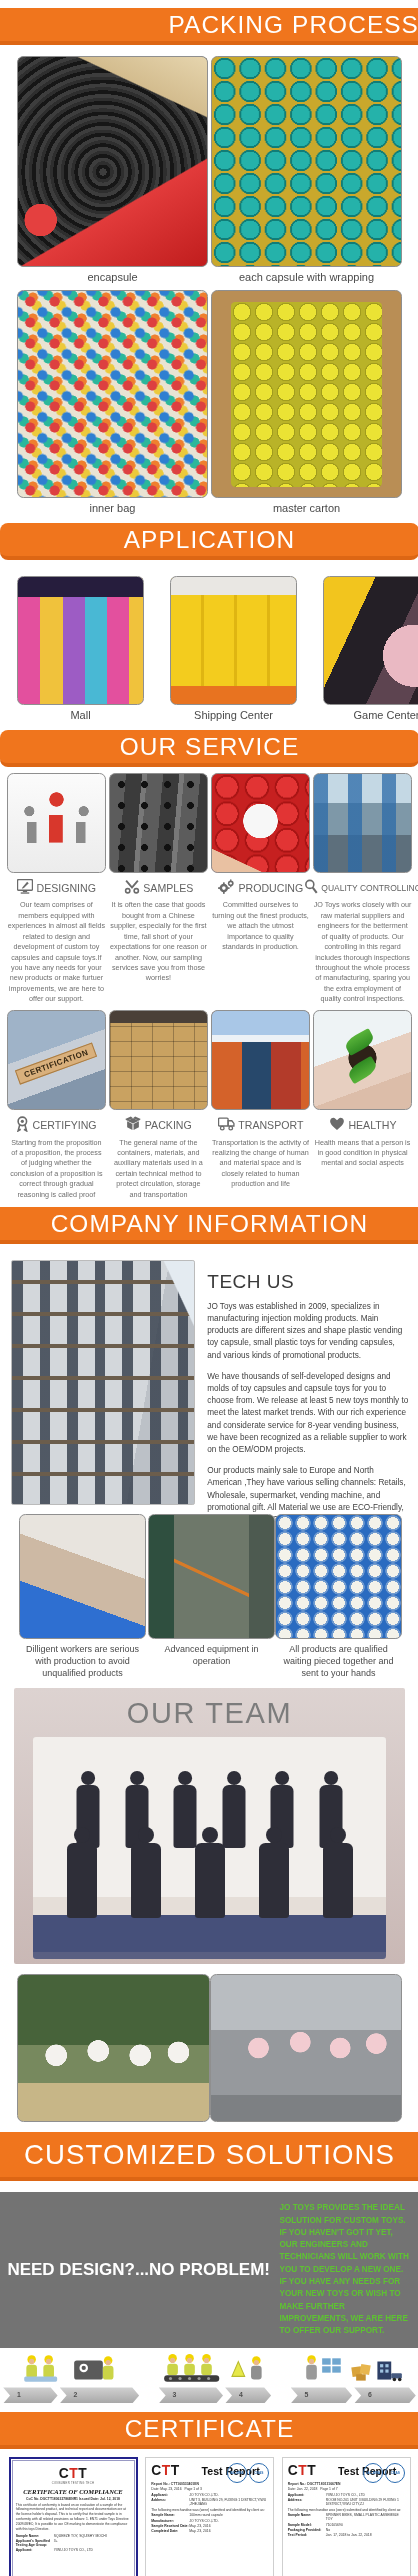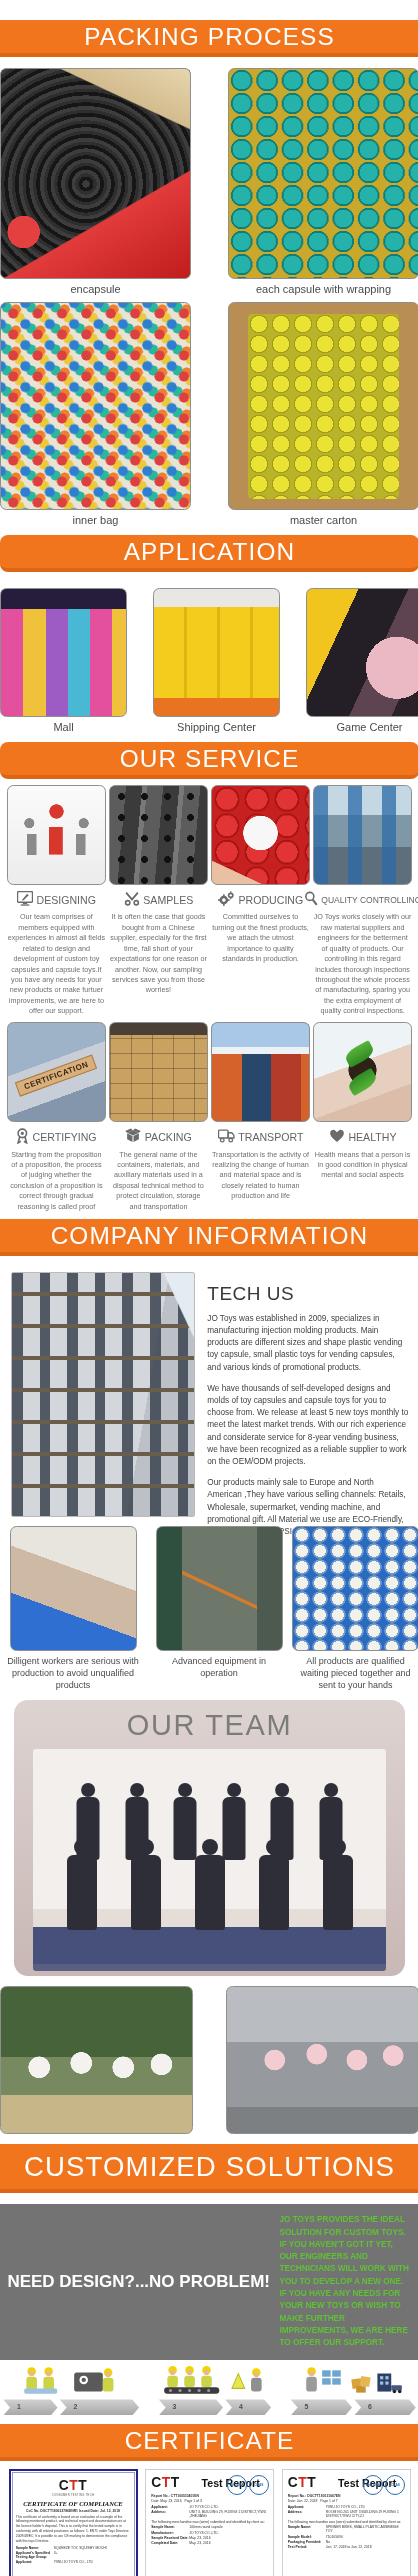--- a/index.html
+++ b/index.html
@@ -1,29 +1,29 @@
 <!DOCTYPE html>
 <html style="font-size:8.5px"><head>
 <meta charset="utf-8">
 <style>
   html,body{margin:0;padding:0;background:#ffffff;}
   .page{width:419px;margin:0 auto;font-family:"Liberation Sans",sans-serif;background:#fff;overflow:hidden;}
 
   
   .band{background:#f0751d;border-bottom:4.8px solid #dd6614;color:#fff;text-align:center;
         font-size:24.4px;letter-spacing:1.1px;font-weight:400;height:33px;line-height:33px;}
-  .band.first{margin-top:20px;}
+  .band.first{margin-top:8px;text-align:right;}
   .band.tall{height:45px;line-height:45px;font-size:27.6px;}
 
   
   .photo{border:1.1px solid #8f8f8f;border-radius:6.4px;box-sizing:border-box;position:relative;overflow:hidden;}
   .cap{color:#4a4a4a;font-size:11px;text-align:center;margin-top:4.2px;}
   .cap.small{font-size:9px;line-height:1.35;}
 
-  .row{display:flex;justify-content:space-between;padding:0 0;}
+  .row{display:flex;justify-content:space-between;padding:0 17px;}
   .col{display:flex;flex-direction:column;align-items:center;}
 
   
   .g2 .photo{width:191px;}
   .r1 .photo{height:211px;}
   .r2 .photo{height:208px;}
   .g3 .photo{width:127px;height:129px;}
   .mt20{margin-top:10.6px;} .mt14{margin-top:7.4px;} .mt30{margin-top:16px;gap:26px;}
   .mt16{margin-top:8.5px;border-radius:8px;} .mt10{margin-top:5.3px;} .mt18{margin-top:9.5px;} .mt12{margin-top:6.4px;}
 
@@ -123,21 +123,21 @@
   .ph-workers{background:linear-gradient(200deg,#e8e4de 0 38%,#cdb9a4 38% 66%,#2e6fd1 66%);}
   .ph-equipment{background:
       linear-gradient(90deg,#2f4f3f 0 20%,rgba(0,0,0,0) 20% 80%,#4d5a50 80%),
       linear-gradient(25deg,rgba(0,0,0,0) 48%,#d77b28 48.5% 50%,rgba(0,0,0,0) 50.5%),
       linear-gradient(#6e786a 0 100%);}
   .ph-qualified{background-color:#2a6bc0;background-image:
       radial-gradient(circle,#f3f2ea 0 5.8px,rgba(243,242,234,.35) 5.8px 7.4px,rgba(0,0,0,0) 8px);
       background-size:18px 16px;}
 
   
-  .team-panel{margin:8.5px 13.8px 0 13.8px;height:276px;border-radius:14px;
+  .team-panel{margin:8.5px 13.8px 0 13.8px;height:276px;border-radius:2px;
       background:linear-gradient(#ddd3d1,#c9b8b5);position:relative;overflow:hidden;}
   .team-title{text-align:center;color:#7c7c7c;font-size:29px;letter-spacing:1.6px;padding-top:8.5px;}
   .team-photo{position:absolute;left:19px;right:19px;top:49px;bottom:5.3px;border-radius:3.2px;overflow:hidden;
       background:linear-gradient(#f2efec 0 72%,#e5ded8 72% 80%,#46507a 80% 97%,#595f82 97%);}
   .sil{position:relative;width:26.5px;height:80px;}
   .sil::before{content:"";position:absolute;left:50%;top:0;transform:translateX(-50%);
       width:13.8px;height:13.8px;border-radius:50%;background:#2e2e38;}
   .sil::after{content:"";position:absolute;left:50%;top:14.3px;transform:translateX(-50%);
       width:23px;height:63px;border-radius:6.4px 6.4px 3.2px 3.2px;background:#2e2e38;}
   .row-back{position:absolute;top:34px;left:0;right:0;display:flex;justify-content:center;gap:22px;}
@@ -337,21 +337,21 @@
           <svg width="16" height="15" viewBox="0 0 30 28">
               <path d="M4 9 L15 14 L26 9 L15 4 Z" fill="#6b6b6b"></path>
               <path d="M4 10 L14 15 L14 26 L4 21 Z" fill="#6b6b6b"></path>
               <path d="M26 10 L16 15 L16 26 L26 21 Z" fill="#6b6b6b"></path>
               <path d="M4 9 L0.5 5.5 L11 1 L15 4 Z" fill="#6b6b6b"></path>
               <path d="M26 9 L29.5 5.5 L19 1 L15 4 Z" fill="#6b6b6b"></path>
             </svg>
         </span>
         <span class="svc-title">PACKING</span>
       </div>
-      <p class="svc-text">The general name of the containers, materials, and auxiliary materials used in a disposal technical method to protect circulation, storage and transportation</p>
+      <p class="svc-text">The general name of the containers, materials, and auxiliary materials used in a certain technical method to protect circulation, storage and transportation</p>
     </div>
     <div class="svc">
       <div class="photo ph-transport"></div>
       <div class="svc-head">
         <span>
           <svg width="17" height="13.8" viewBox="0 0 32 26">
               <rect x="1" y="2" width="18" height="15" rx="2" fill="none" stroke="#6b6b6b" stroke-width="2.5"></rect>
               <path d="M19 7 h7 l4 5 v5 h-11 z" fill="none" stroke="#6b6b6b" stroke-width="2.5"></path>
               <circle cx="8" cy="21" r="3.4" fill="none" stroke="#6b6b6b" stroke-width="2.5"></circle>
               <circle cx="24" cy="21" r="3.4" fill="none" stroke="#6b6b6b" stroke-width="2.5"></circle>

